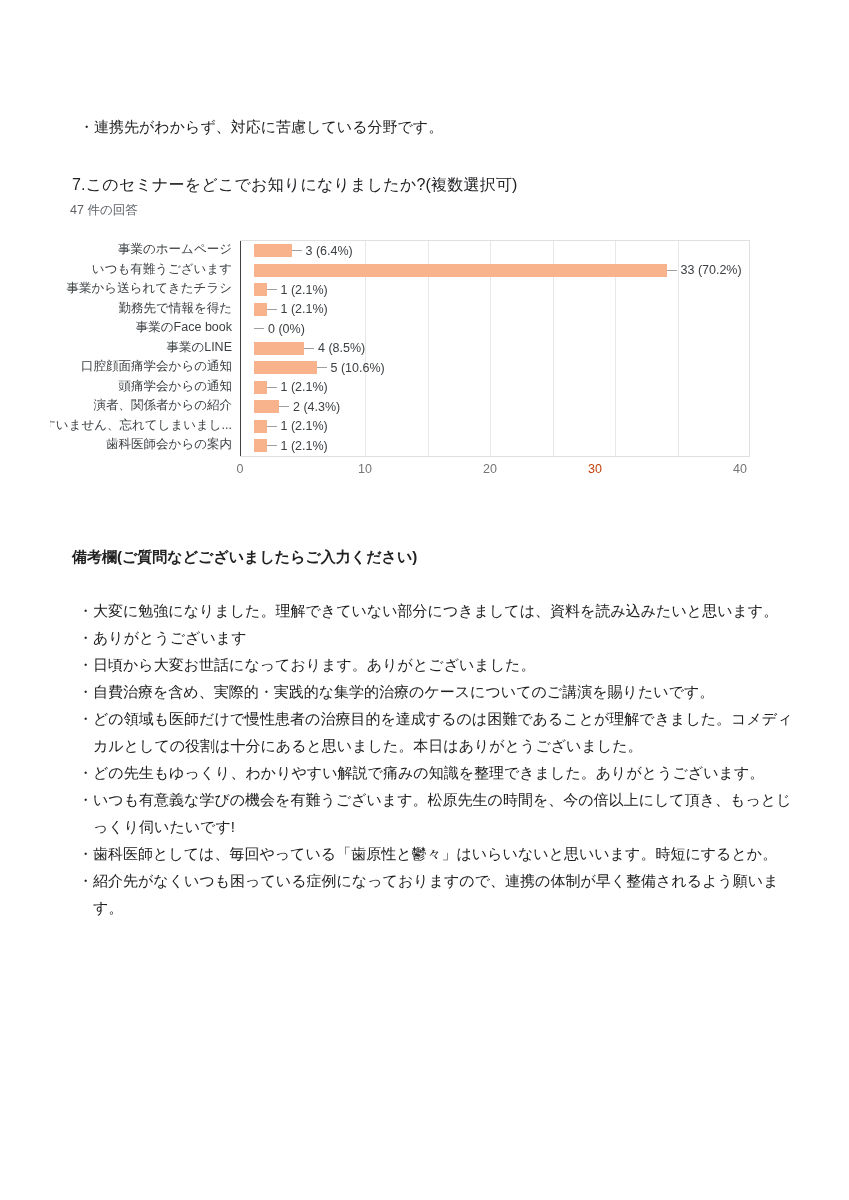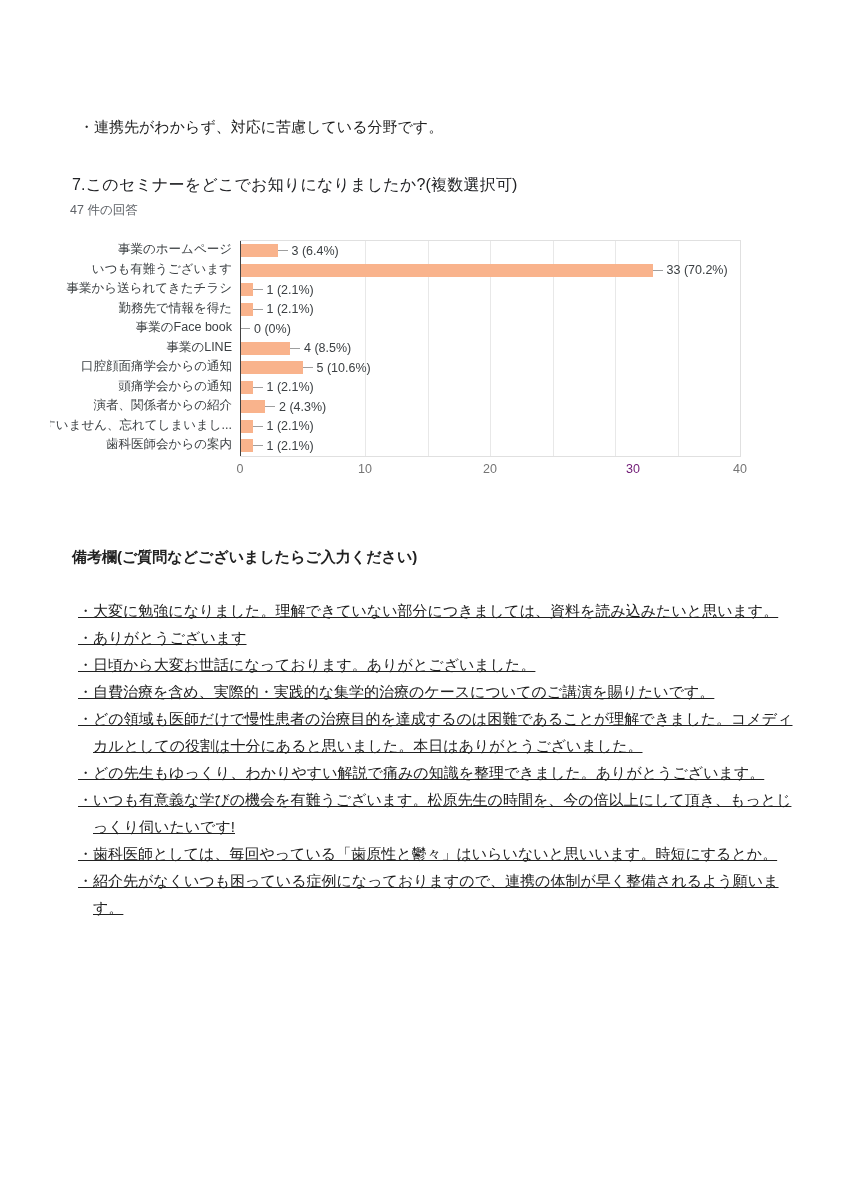--- a/index.html
+++ b/index.html
@@ -19,35 +19,36 @@
   .chart-body{display:flex;}
   .labels-col{width:190px;box-sizing:border-box;}
   .cat-label{
     height:19.5px;display:flex;align-items:center;justify-content:flex-end;
     font-size:12.5px;color:#3c4043;white-space:nowrap;padding-right:8px;overflow:hidden;
   }
   .plot{
     position:relative;width:500px;height:215px;
     border-top:1px solid #e0e0e0;border-right:1px solid #e0e0e0;border-bottom:1px solid #e0e0e0;
     box-sizing:content-box;
+    padding-left:14px;
   }
   .gridline{position:absolute;top:0;bottom:0;width:1px;background:#e8e8e8;z-index:0;}
   .baseline{position:absolute;top:0;bottom:0;left:0;width:1px;background:#424242;z-index:2;}
   .bar-row{position:relative;height:19.5px;display:flex;align-items:center;z-index:1;}
   .bar{height:13px;flex:0 0 auto;}
   .callout{width:10px;height:1px;background:#9e9e9e;flex:0 0 auto;}
   .annot{font-size:12.5px;color:#3c4043;white-space:nowrap;margin-left:4px;}
   .xaxis{position:relative;margin-left:190px;width:500px;height:20px;}
   .x-tick{position:absolute;top:5px;transform:translateX(-50%);font-size:12.5px;color:#757575;}
   
   .remarks-heading{left:72px;top:548px;font-size:15px;font-weight:bold;color:#212121;margin:0;}
   .comments{left:78px;top:597px;width:716px;}
   .comment{
     font-size:15px;line-height:27px;color:#212121;margin:0;
-    padding-left:15px;text-indent:-15px;text-decoration:underline;
+    padding-left:15px;text-indent:-15px;
   }
 </style>
 </head>
 <body>
 
 <p class="abs top-note">・連携先がわからず、対応に苦慮している分野です。</p>
 
 <h2 class="abs q-title">7.このセミナーをどこでお知りになりましたか?(複数選択可)</h2>
 <div class="abs resp-count">47 件の回答</div>
 
@@ -128,21 +129,21 @@
           <div class="bar" style="width: 12.5px; background: rgb(249, 179, 140);"></div>
           <div class="callout"></div>
           <span class="annot">1 (2.1%)</span>
         </div>
       </div>
   </div>
   <div class="xaxis" id="chart-xaxis">
       <span class="x-tick" style="left: 0px; color: rgb(117, 117, 117);">0</span>
       <span class="x-tick" style="left: 125px; color: rgb(117, 117, 117);">10</span>
       <span class="x-tick" style="left: 250px; color: rgb(117, 117, 117);">20</span>
-      <span class="x-tick" style="left: 393px; color: #701a75;">30</span>
+      <span class="x-tick" style="left: 355px; color: #c2410c;">30</span>
       <span class="x-tick" style="left: 500px; color: rgb(117, 117, 117);">40</span>
     </div>
 </div>
 
 <h3 class="abs remarks-heading">備考欄(ご質問などございましたらご入力ください)</h3>
 <div class="abs comments" id="comments">
     <p class="comment">・大変に勉強になりました。理解できていない部分につきましては、資料を読み込みたいと思います。</p>
     <p class="comment">・ありがとうございます</p>
     <p class="comment">・日頃から大変お世話になっております。ありがとございました。</p>
     <p class="comment">・自費治療を含め、実際的・実践的な集学的治療のケースについてのご講演を賜りたいです。</p>

